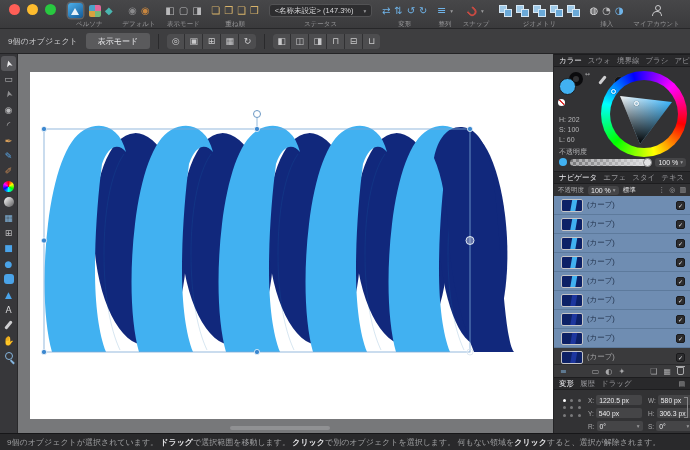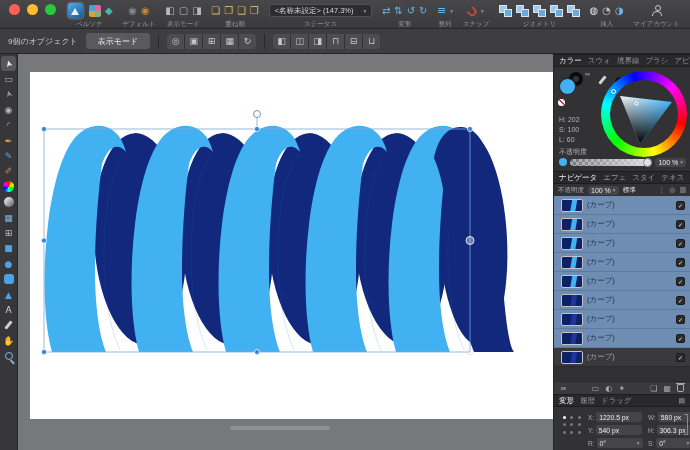--- a/index.html
+++ b/index.html
@@ -588,13 +588,16 @@
           <span class="fbox w36">
               <span>0°</span>
               <span class="caret ico">▾</span>
             </span>
           </div>
         <span class="linkbr"></span>
       </div>
     </div>
   </div>
 
+  <div id="statusbar">
+    <span id="status-text"><span>9個のオブジェクトが選択されています。 </span><b>ドラッグ</b><span>で選択範囲を移動します。 </span><b>クリック</b><span>で別のオブジェクトを選択します。 何もない領域を</span><b>クリック</b><span>すると、選択が解除されます。</span></span>
+  </div>
 </div>
 
 </body></html>

